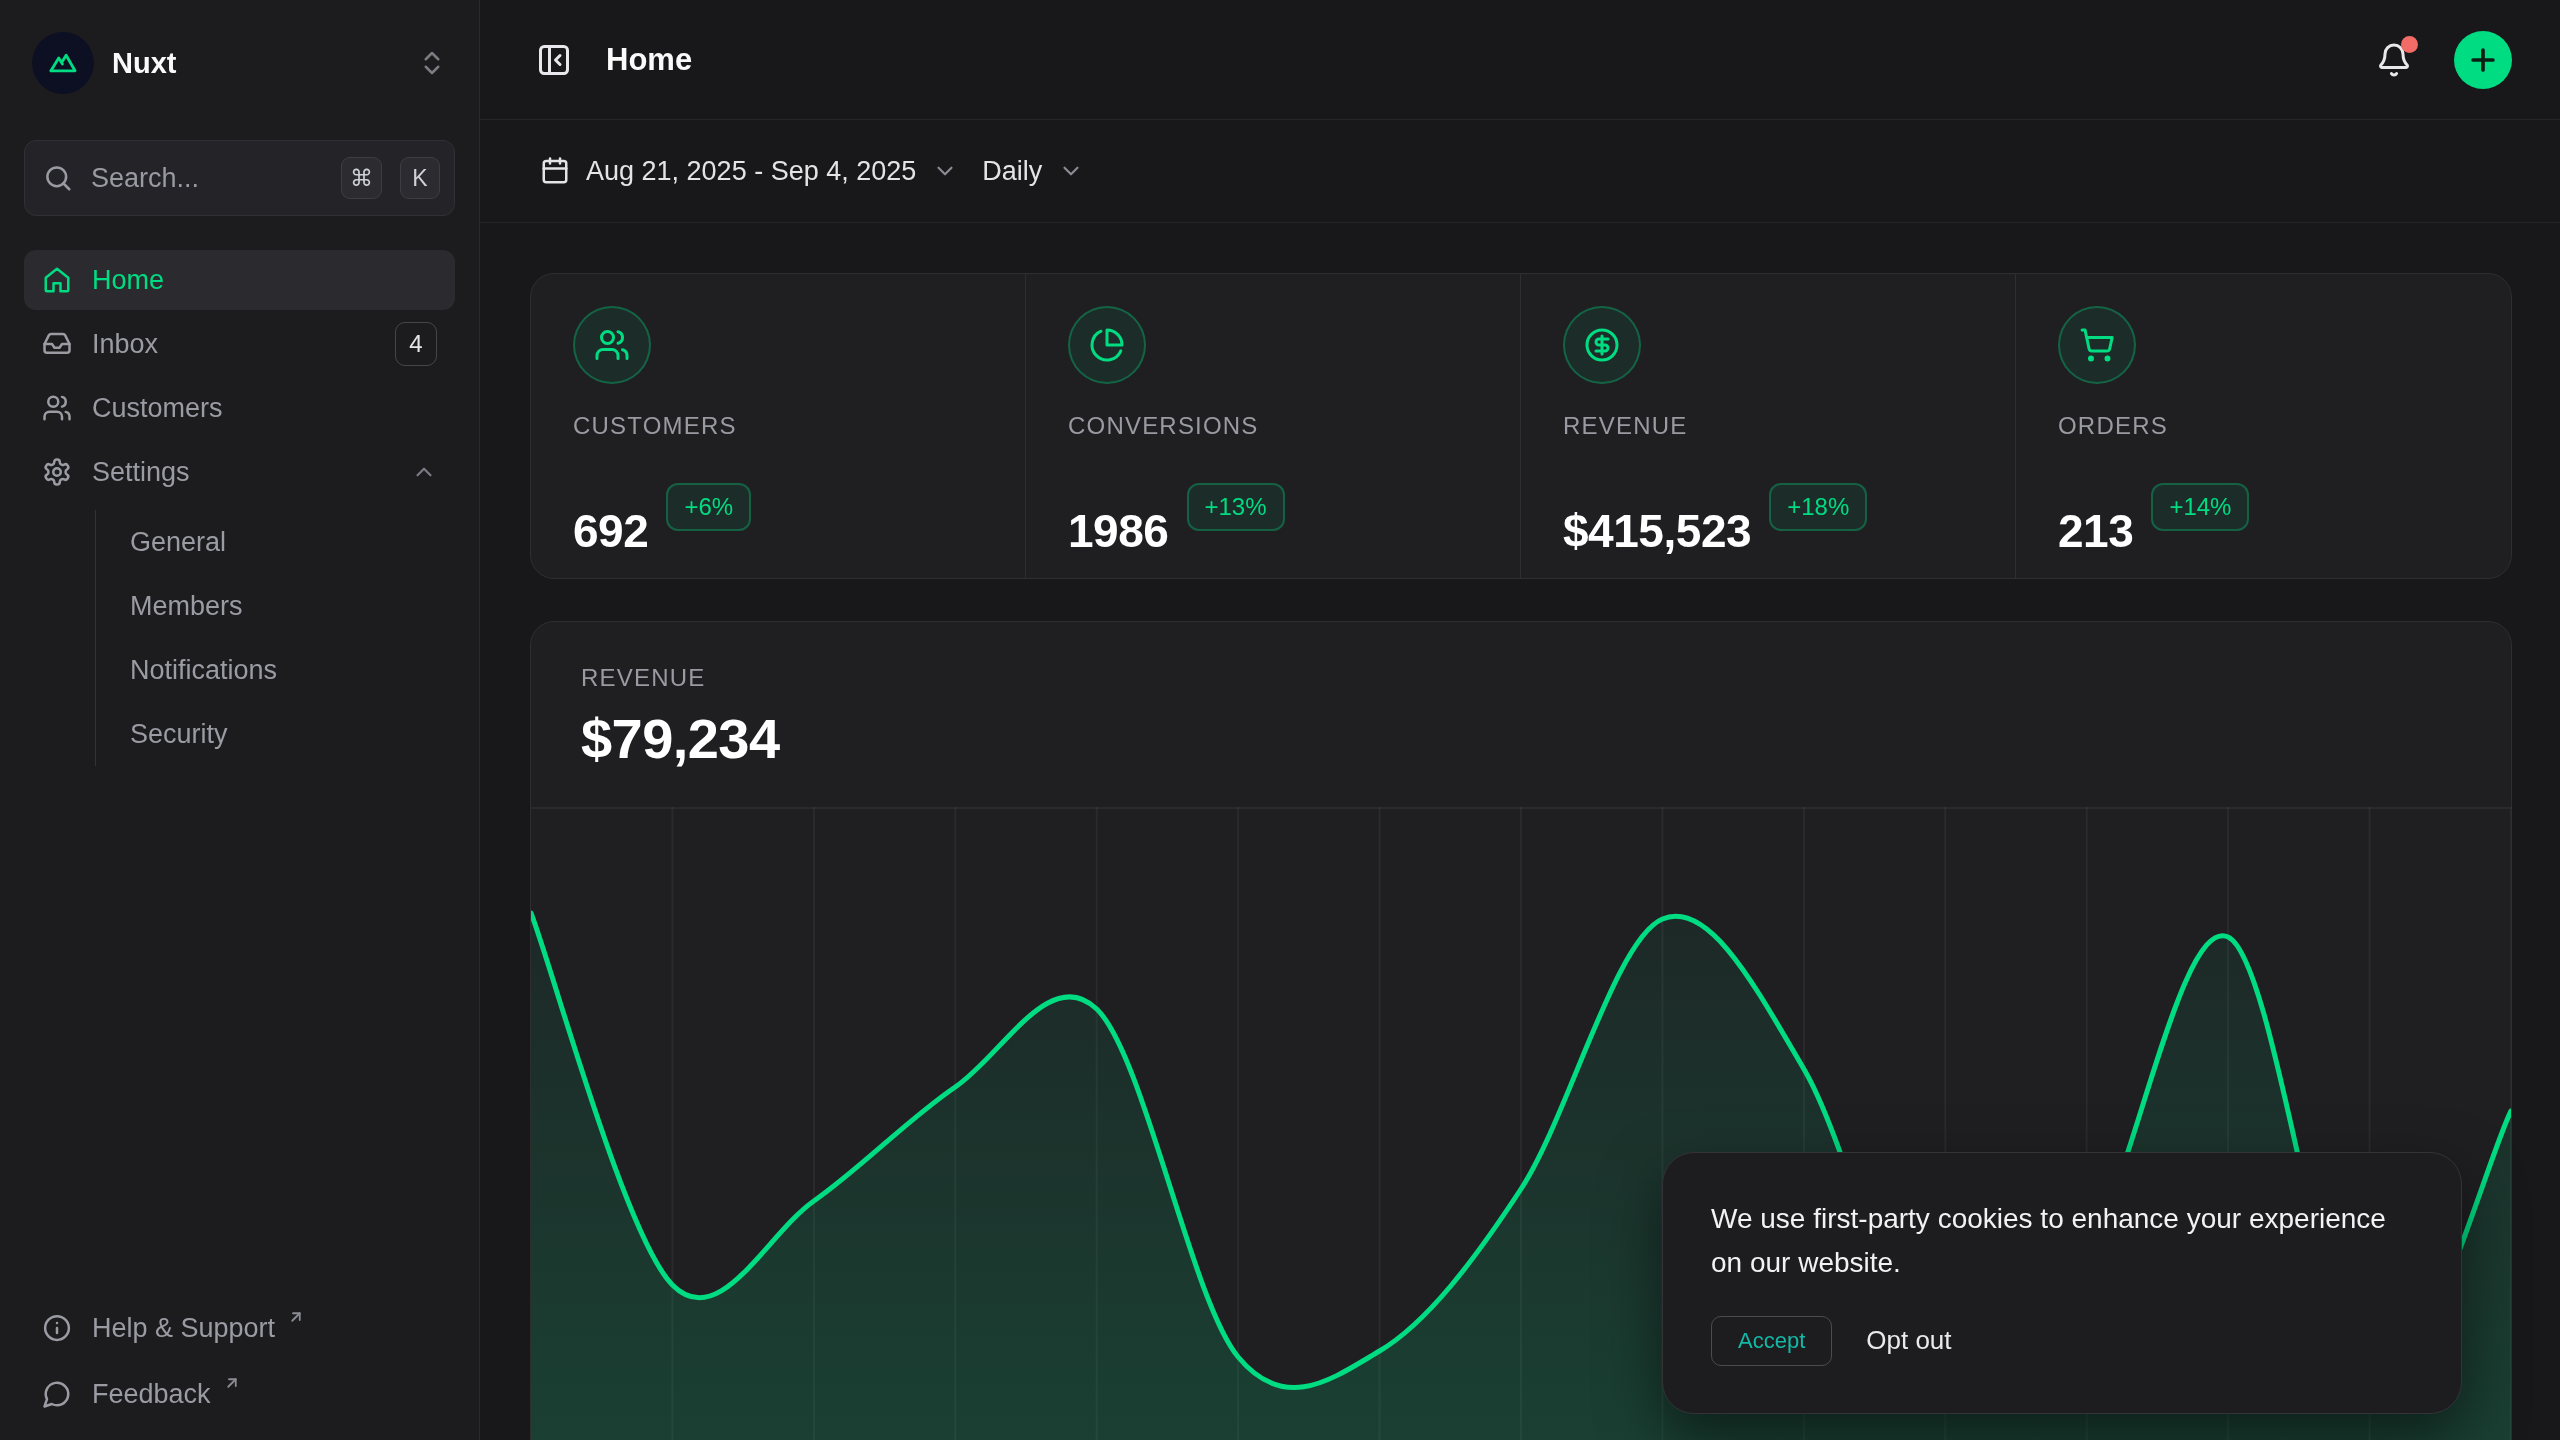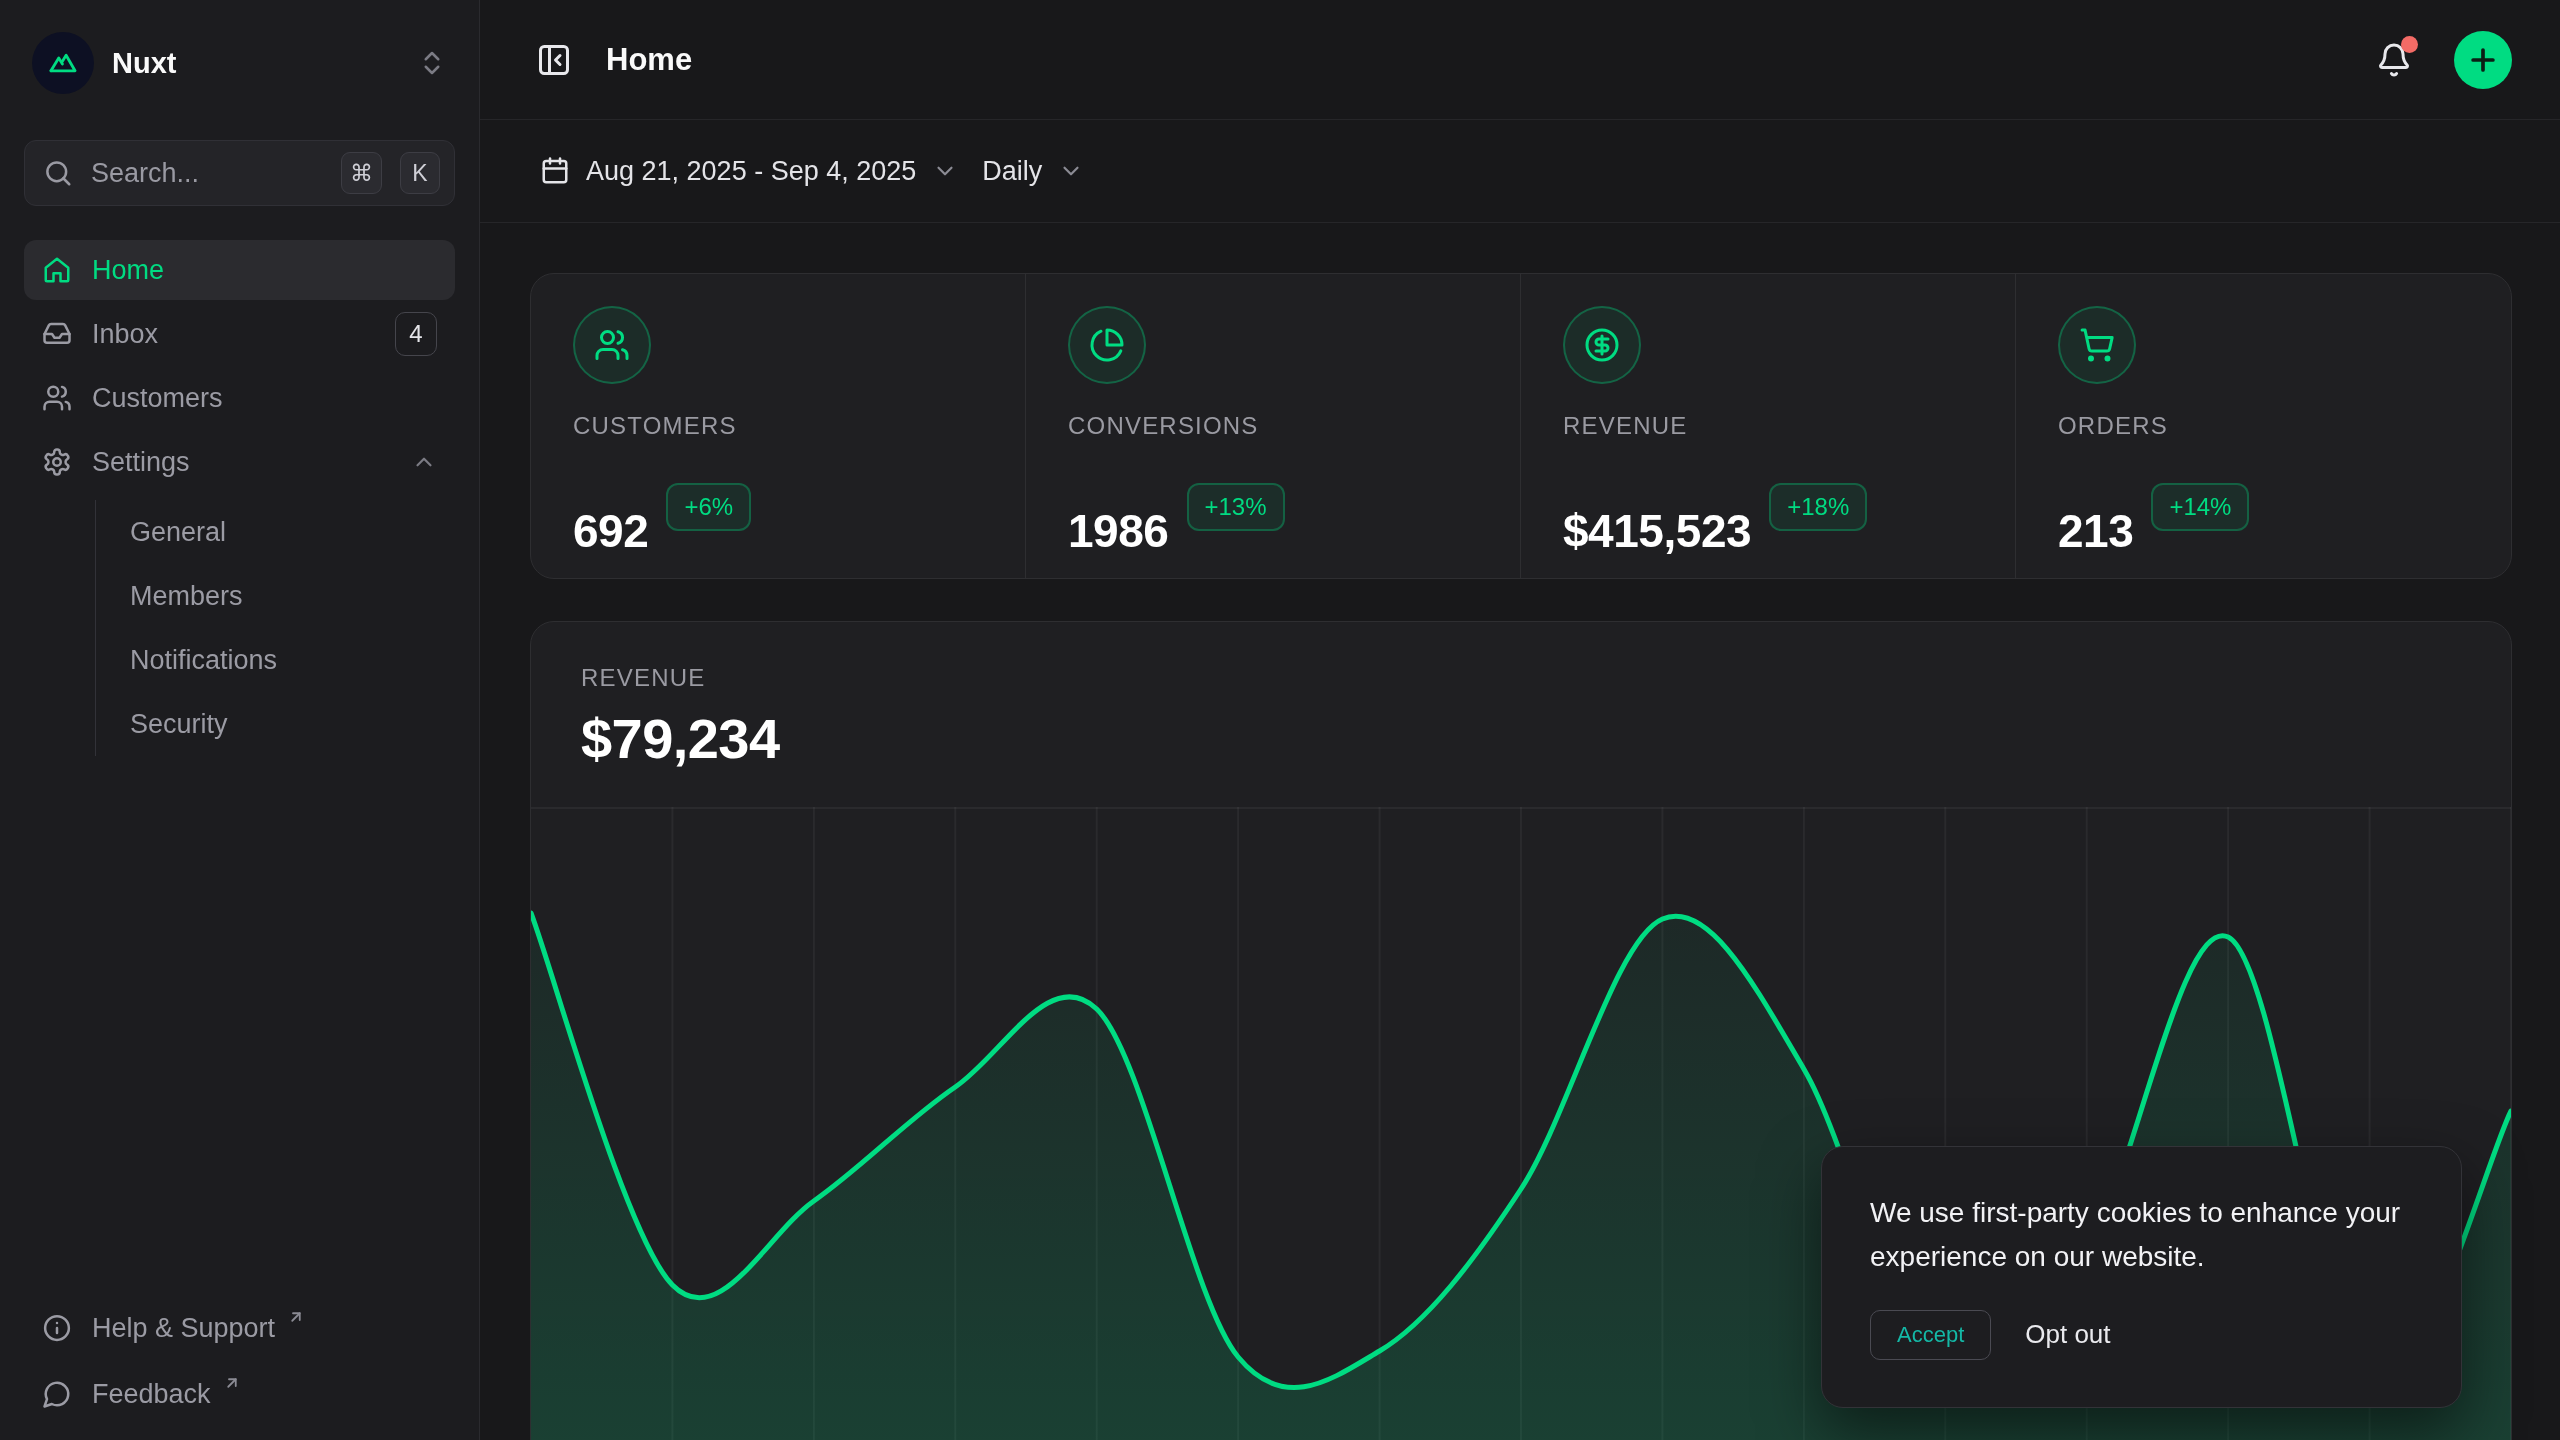--- a/index.html
+++ b/index.html
@@ -16,21 +16,21 @@
     width:480px; min-width:480px; height:1440px;
     background:#1c1c1f; border-right:1px solid #2a2a2e;
     display:flex; flex-direction:column;
     padding:26px 24px 0 24px;
   }
   .team-row { display:flex; align-items:center; gap:18px; padding:6px 8px; border-radius:12px; cursor:pointer; }
   .team-logo { width:62px; height:62px; border-radius:50%; background:#0d1023; display:flex; align-items:center; justify-content:center; }
   .team-name { font-size:29px; font-weight:600; color:#fafafa; flex:1; }
   .chevrons { color:#7b7b84; }
   .search-box {
-    margin-top:40px; height:66px; border-radius:12px;
+    margin-top:40px; height:76px; border-radius:12px;
     background:#242428; border:1px solid #303036;
     display:flex; align-items:center; gap:18px; padding:0 14px 0 18px; cursor:text;
   }
   .search-box .ph { flex:1; color:#9a9aa3; font-size:27px; }
   .kbd {
     min-width:40px; height:42px; padding:0 8px; border-radius:9px;
     background:#2b2b30; border:1px solid #3d3d44; color:#cfcfd6;
     font-size:23px; display:flex; align-items:center; justify-content:center;
   }
   .nav { margin-top:34px; display:flex; flex-direction:column; gap:4px; }
@@ -106,22 +106,22 @@
     margin-top:42px; background:#1f1f22; border:1px solid #2e2e31; border-radius:24px 24px 0 0;
     height:880px; position:relative; overflow:hidden;
   }
   .chart-head { padding:42px 50px 0 50px; }
   .chart-label { font-size:24px; letter-spacing:0.05em; color:#9a9aa2; font-weight:500; }
   .chart-value { margin-top:14px; font-size:56px; font-weight:800; color:#ffffff; letter-spacing:-0.01em; }
   .chart-plot { position:absolute; left:0; right:0; top:185px; height:660px; }
 
   
   .cookie {
-    position:fixed; right:98px; bottom:32px; width:641px; z-index:20;
-    background:#1d1d20; border:1px solid #333338; border-radius:22px;
+    position:fixed; right:98px; bottom:26px; width:800px; z-index:20;
+    background:#1d1d20; border:1px solid #333338; border-radius:32px;
     box-shadow:0 24px 60px rgba(0,0,0,0.5);
     padding:44px 48px 46px 48px;
   }
   .cookie-text { font-size:28px; line-height:1.55; color:#f2f2f5; font-weight:500; }
   .cookie-actions { margin-top:30px; display:flex; align-items:center; gap:16px; }
   .btn-outline {
     background:none; border:1.5px solid #4a4a52; border-radius:10px;
     color:#14b8a6; font-size:22px; font-weight:500; padding:11px 26px; cursor:pointer;
   }
   .btn-text { background:none; border:none; color:#eaeaee; font-size:26px; font-weight:500; padding:11px 18px; cursor:pointer; border-radius:10px; }

